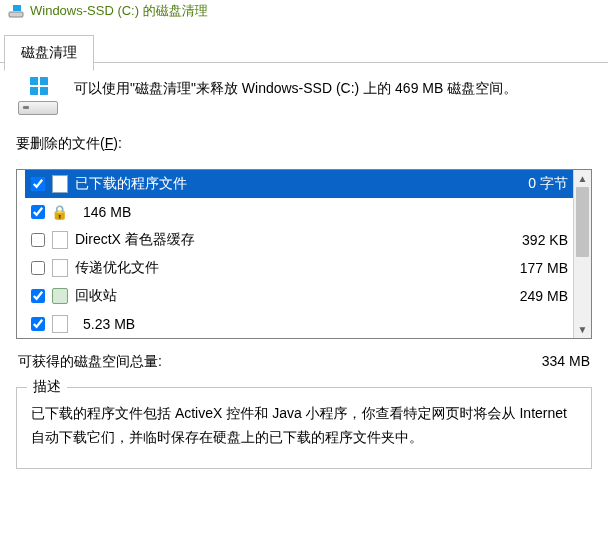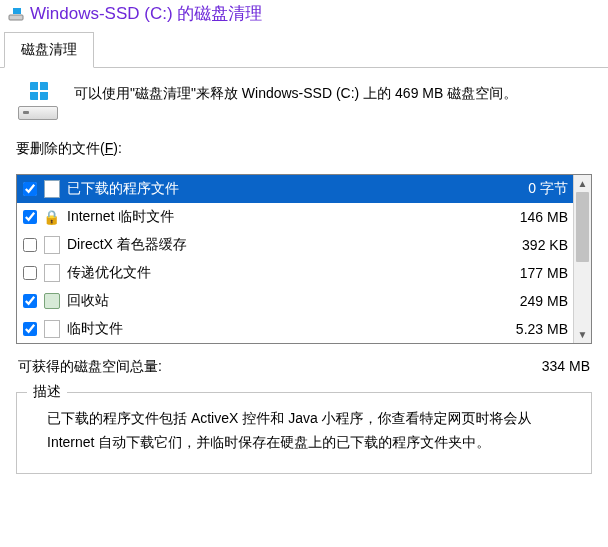--- a/index.html
+++ b/index.html
@@ -1,51 +1,51 @@
 <!DOCTYPE html>
 <html><head>
 <meta charset="utf-8">
 <style>
   html,body{margin:0;padding:0;font-family:"Microsoft YaHei","Segoe UI",Tahoma,sans-serif;font-size:14px;color:#000;background:#fff;}
   .window{width:608px;box-sizing:border-box;}
   .titlebar{display:flex;align-items:center;padding:2px 8px 6px 8px;}
   .titlebar .icon{width:16px;height:16px;margin-right:6px;}
-  .titlebar .title{font-size:17px;color:#6d28d9;overflow:hidden;white-space:nowrap;text-overflow:ellipsis;}
+  .titlebar .title{font-size:13px;color:#4d7c0f;overflow:hidden;white-space:nowrap;text-overflow:ellipsis;}
   .tabrow{padding:0 4px;border-bottom:1px solid #c5c5c5;}
-  .tab{display:inline-block;padding:8px 16px;border:1px solid #c5c5c5;border-bottom:1px solid #fff;background:#fff;color:#000;font-size:14px;position:relative;top:1px;}
+  .tab{display:inline-block;padding:8px 16px;border:1px solid #c5c5c5;border-bottom:1px solid #fff;background:#fff;color:#000;font-size:14px;position:relative;top:9px;}
   .tabpage{padding:14px 16px 12px 16px;}
   .intro{display:flex;align-items:flex-start;margin-bottom:20px;}
   .drive-ico{width:44px;height:38px;margin-right:14px;position:relative;}
   .drive-ico .win{width:18px;height:18px;background:#1fa2e7;position:absolute;top:0;left:14px;border-radius:1px;}
   .drive-ico .win::before{content:"";position:absolute;left:8px;top:0;width:2px;height:18px;background:#fff;}
   .drive-ico .win::after{content:"";position:absolute;top:8px;left:0;width:18px;height:2px;background:#fff;}
   .drive-ico .slot{position:absolute;bottom:0;left:2px;right:2px;height:12px;border:1px solid #9b9b9b;border-radius:2px;background:linear-gradient(#f5f5f5,#d8d8d8);}
   .drive-ico .slot::after{content:"";position:absolute;top:4px;left:4px;width:6px;height:3px;background:#7e7e7e;border-radius:1px;}
   .intro-text{flex:1;line-height:1.6;}
   .section-label{margin-bottom:16px;}
   .section-label .ul{text-decoration:underline;}
   .filelist{border:1px solid #828282;height:168px;overflow:hidden;position:relative;}
   .rows{height:100%;}
   .sb{position:absolute;right:0;top:0;bottom:0;width:17px;background:#f0f0f0;border-left:1px solid #d0d0d0;display:flex;flex-direction:column;align-items:center;}
   .sb .arr{width:100%;height:17px;color:#5f5f5f;text-align:center;line-height:17px;font-size:10px;}
   .sb .track{flex:1;width:100%;position:relative;}
   .sb .thumb{position:absolute;left:2px;right:2px;top:0;height:70px;background:#c2c2c2;border-radius:1px;}
-  .row{display:flex;align-items:center;height:28px;padding:0 6px 0 6px;margin-right:17px;}
+  .row{display:flex;align-items:center;height:28px;padding:0 6px 0 6px;margin-right:17px;margin-left:8px;}
   .row.sel{background:#0a64c8;color:#fff;}
   .row .cb{flex:0 0 auto;margin-right:6px;width:14px;height:14px;}
   .row .ico{flex:0 0 auto;width:18px;height:18px;margin-right:6px;display:flex;align-items:center;justify-content:center;}
   .row .name{flex:1;white-space:nowrap;overflow:hidden;}
   .row .size{flex:0 0 auto;text-align:right;white-space:nowrap;margin-left:8px;}
   
   .ic-page{width:14px;height:16px;border:1px solid #8aa8c0;background:#fff;}
   .ic-blank{width:14px;height:16px;border:1px solid #b7b7b7;background:#fff;}
   .ic-lock{font-size:14px;color:#d99a1f;line-height:1;}
   .ic-recycle{width:14px;height:14px;border:1px solid #7aa47a;background:#d7ead7;border-radius:2px;}
   .total{display:flex;justify-content:space-between;margin-top:14px;margin-bottom:16px;padding:0 2px;}
-  .groupbox{border:1px solid #c5c5c5;margin-top:6px;position:relative;padding:14px 14px 18px 30px;}
+  .groupbox{border:1px solid #c5c5c5;margin-top:6px;position:relative;padding:14px 14px 18px 14px;}
   .groupbox .legend{position:absolute;top:-10px;left:10px;background:#fff;padding:0 6px;font-size:14px;}
   .groupbox .body{line-height:1.7;}
   
   input[type=checkbox]{appearance:auto;width:14px;height:14px;margin:0;}
 </style>
 </head>
 <body>
 
 <div class="window">
 
@@ -85,21 +85,20 @@
               <span class="ic-page"></span>
             </span>
             <span class="name">已下载的程序文件</span>
             <span class="size">0 字节</span>
           </div>
           <div class="row">
             <input type="checkbox" class="cb" checked="" style="">
             <span class="ico">
               <span class="ic-lock">🔒</span>
             </span>
-            <span class="name">Internet 临时文件</span>
             <span class="size">146 MB</span>
           </div>
           <div class="row">
             <input type="checkbox" class="cb" style="">
             <span class="ico">
               <span class="ic-blank"></span>
             </span>
             <span class="name">DirectX 着色器缓存</span>
             <span class="size">392 KB</span>
           </div>
@@ -117,21 +116,20 @@
               <span class="ic-recycle"></span>
             </span>
             <span class="name">回收站</span>
             <span class="size">249 MB</span>
           </div>
           <div class="row">
             <input type="checkbox" class="cb" checked="" style="">
             <span class="ico">
               <span class="ic-blank"></span>
             </span>
-            <span class="name">临时文件</span>
             <span class="size">5.23 MB</span>
           </div>
         </div>
       <div class="sb">
         <div class="arr">▲</div>
         <div class="track">
             <div class="thumb"></div>
           </div>
         <div class="arr">▼</div>
       </div>

